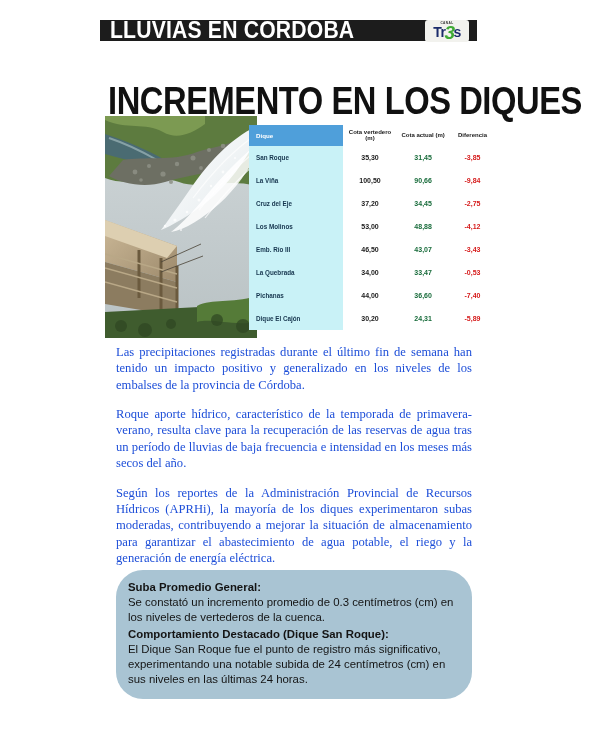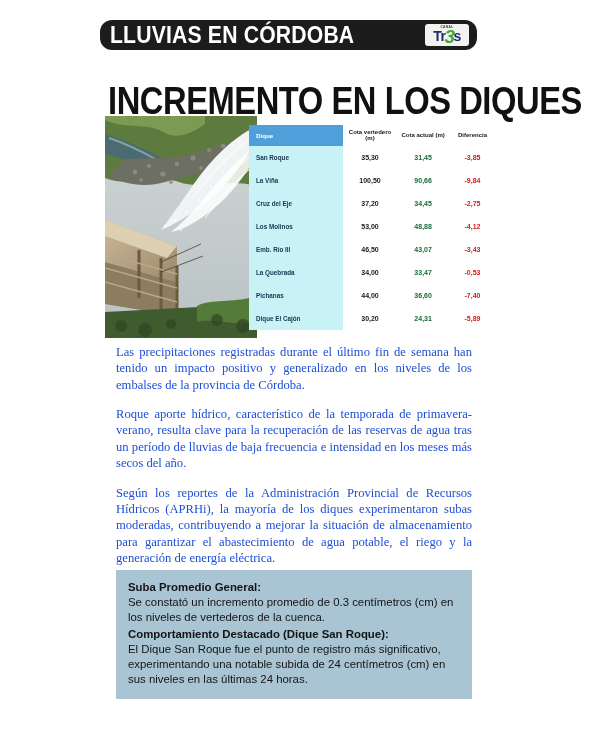--- a/index.html
+++ b/index.html
@@ -20,26 +20,25 @@
     height: 750px;
     background: #ffffff;
   }
 
   
   .kicker-bar {
     position: absolute;
     left: 100px;
     top: 20px;
     width: 377px;
-    height: 30px;
+    height: 21px;
     background: #1c1c1c;
     display: flex;
     align-items: center;
     padding: 0 6px 0 10px;
-    border-radius: 12px;
   }
   .kicker-text {
     color: #ffffff;
     font-family: "Liberation Sans Narrow", "Liberation Sans", sans-serif;
     font-weight: bold;
     font-size: 23px;
     letter-spacing: 0.2px;
     line-height: 1;
     transform: scaleX(0.92);
     transform-origin: left center;
@@ -193,20 +192,21 @@
     position: absolute;
     left: 116px;
     top: 570px;
     width: 356px;
     background: #a9c4d3;
     padding: 10px 12px 12px 12px;
     font-family: "Liberation Sans", sans-serif;
     font-size: 11.4px;
     line-height: 1.32;
     color: #141414;
+    border-radius: 27px;
   }
   .callout .c-head {
     font-weight: bold;
     display: block;
   }
   .callout .c-head.second { margin-top: 2px; }
   .callout .c-text { display: block; }
 </style>
 </head>
 <body>

